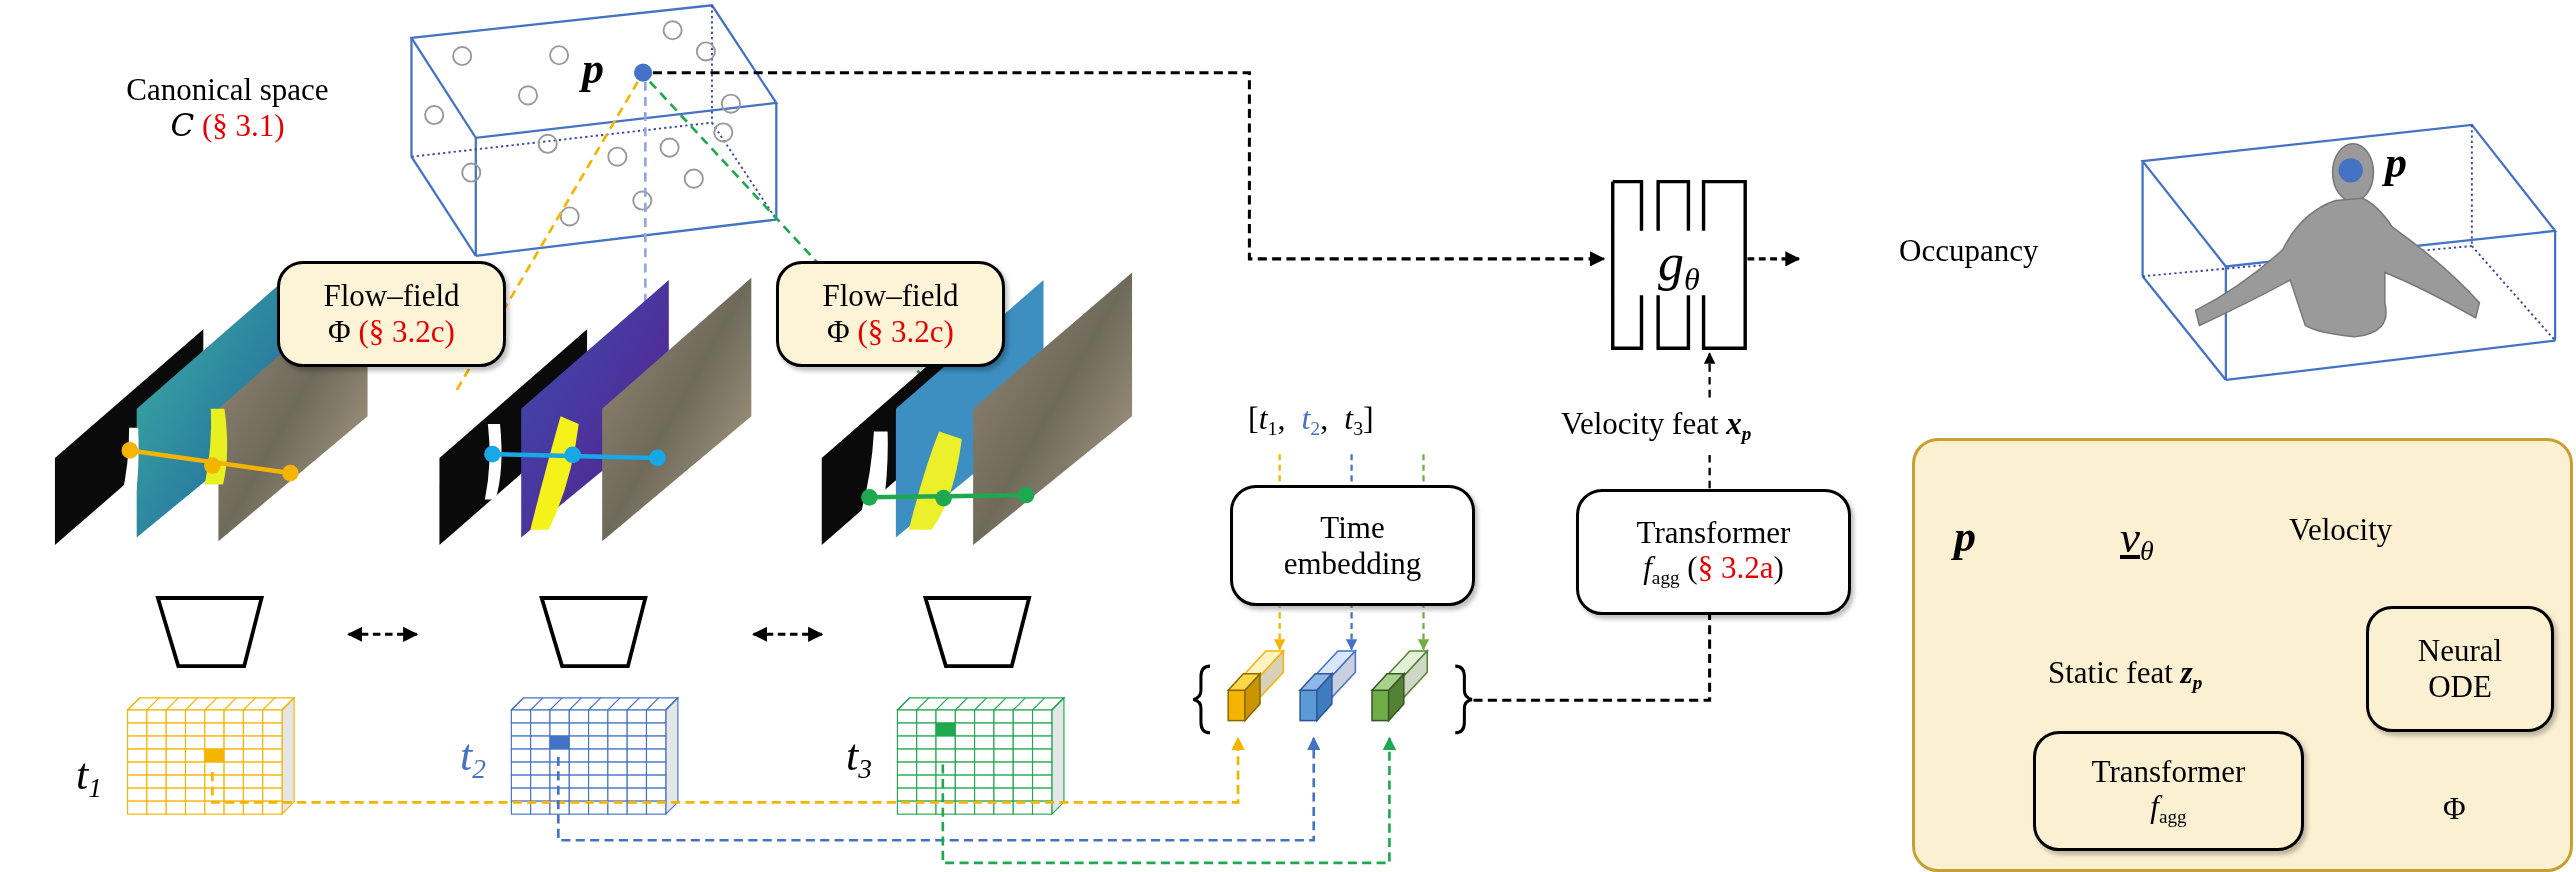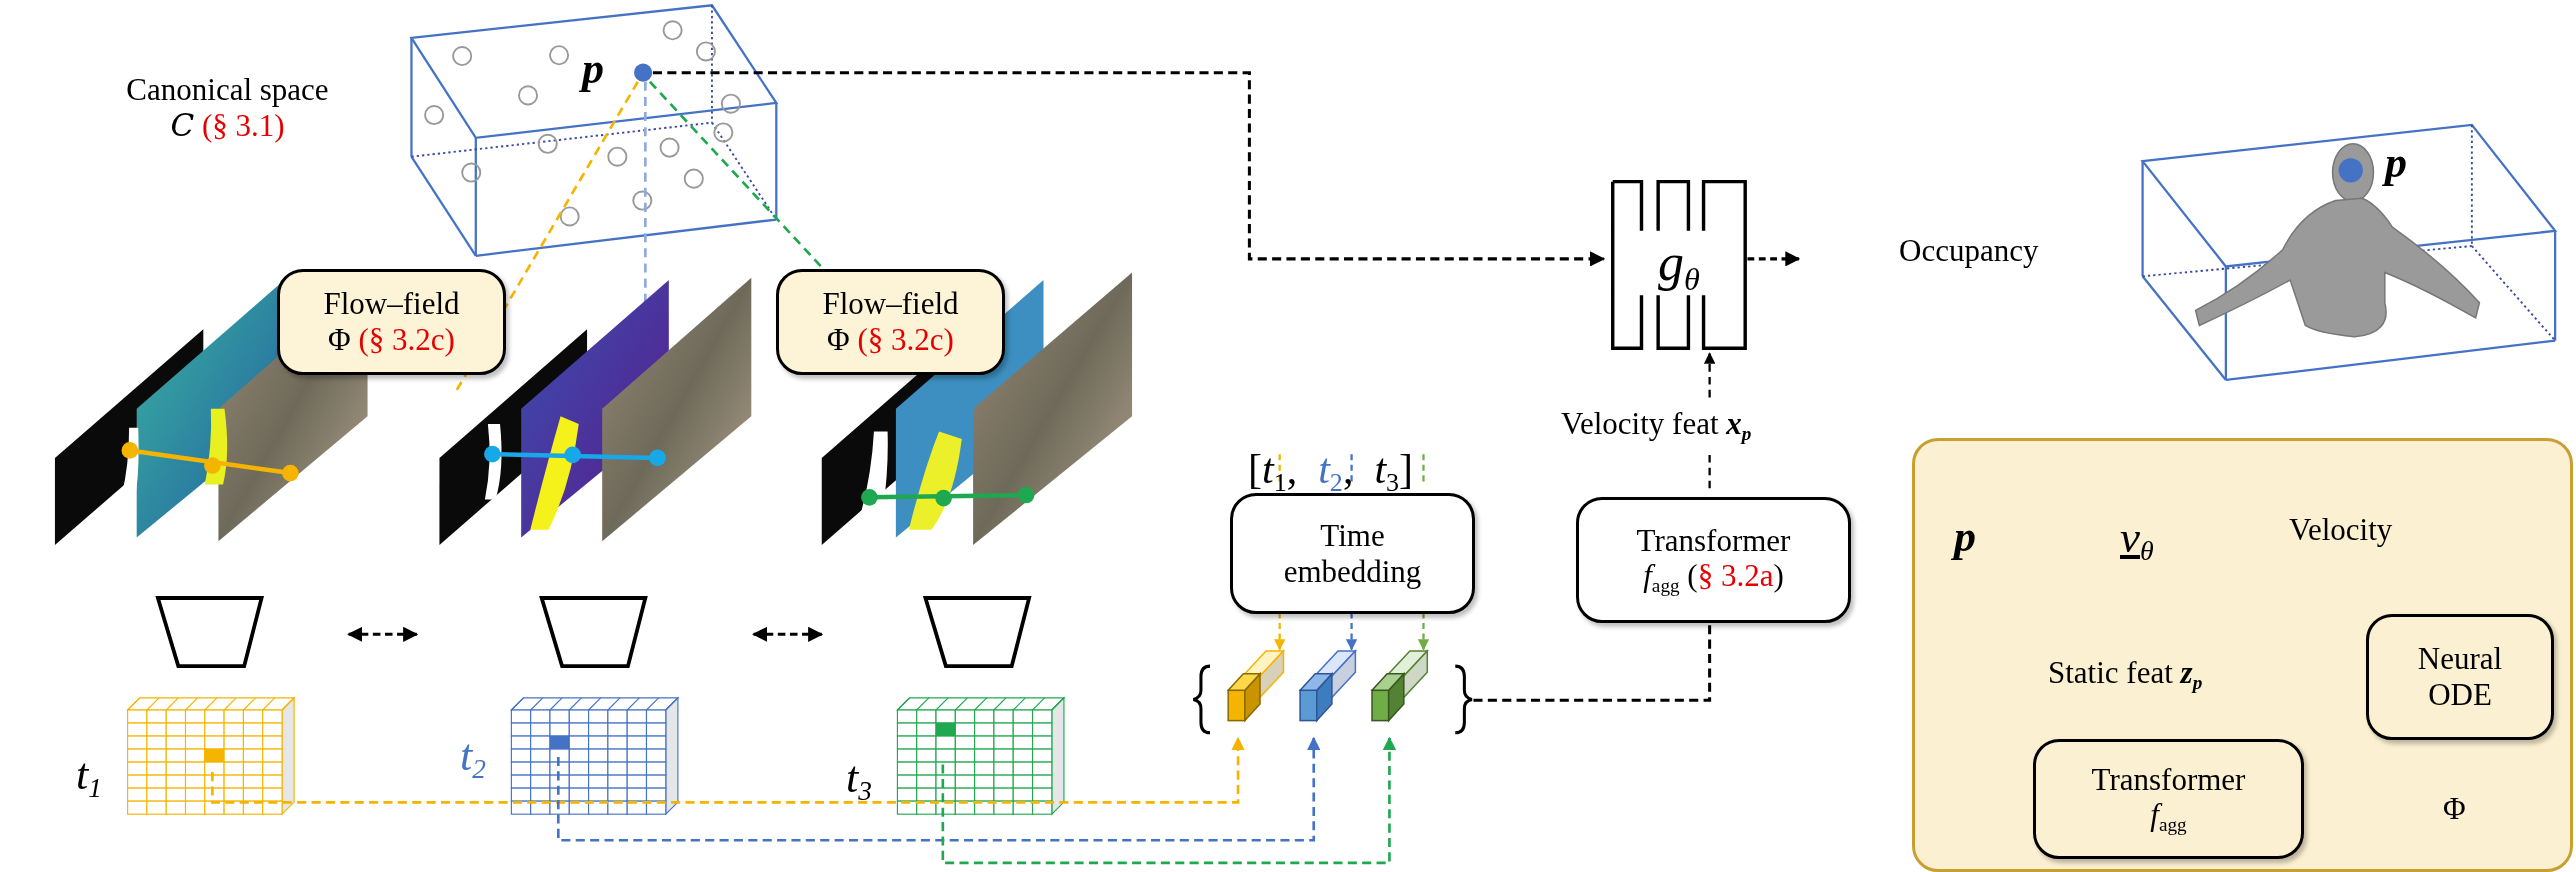--- a/index.html
+++ b/index.html
@@ -6,21 +6,21 @@
   body { width:2576px; height:872px; position:relative; overflow:hidden;
          font-family:"Liberation Serif", "DejaVu Serif", serif; color:#000; }
   .abs { position:absolute; }
   .txt { font-size:31px; line-height:1.15; white-space:nowrap; }
   .red { color:#e60000; }
   .blue { color:#4472c4; }
   .ital { font-style:italic; }
   .bold { font-weight:bold; }
   .box { position:absolute; border:3px solid #000; border-radius:26px; background:#fff;
          box-shadow:3px 3.8px 4.5px rgba(0,0,0,0.25); text-align:left;
-         display:flex; flex-direction:column; justify-content:center; align-items:center;margin-top:8px; }
+         display:flex; flex-direction:column; justify-content:center; align-items:center; }
   .box.cream { background:#fdf3d6; }
   .panel { position:absolute; border:3px solid #c8a032; border-radius:26px; background:#fcf0d2; }
   svg.overlay { position:absolute; left:0; top:0; }
   sub { font-size:0.62em; vertical-align:-0.3em; }
 </style>
 </head>
 <body>
 
 <svg class="overlay" width="2576" height="872" viewBox="0 0 3402 1152">
   <defs>
@@ -480,25 +480,25 @@
     <span class="red">(§ 3.2c)</span>
   </div>
 </div>
 
 <div class="abs txt ital" style="left:76px; top:750px; font-size:44px;">
   <span>t</span><sub>1</sub>
 </div>
 <div class="abs txt ital blue" style="left:460px; top:731px; font-size:44px;">
   <span>t</span><sub>2</sub>
 </div>
-<div class="abs txt ital" style="left:846px; top:731px; font-size:44px;margin-top:22px;">
+<div class="abs txt ital" style="left:846px; top:731px; font-size:44px;">
   <span>t</span><sub>3</sub>
 </div>
 
-<div class="abs txt" style="left:1248px; top:400px; font-size:42px;margin-top:45px;">
+<div class="abs txt" style="left:1248px; top:400px; font-size:32px;">
   <span>[</span><span class="ital">t</span><sub>1</sub>,&nbsp;
   <span class="ital blue">t</span><sub class="blue">2</sub>,&nbsp;
   <span class="ital">t</span><sub>3</sub><span>]</span>
 </div>
 
 <div class="box" style="left:1230px; top:485px; width:239px; height:115px;">
   <div class="txt">Time</div>
   <div class="txt">embedding</div>
 </div>
 

